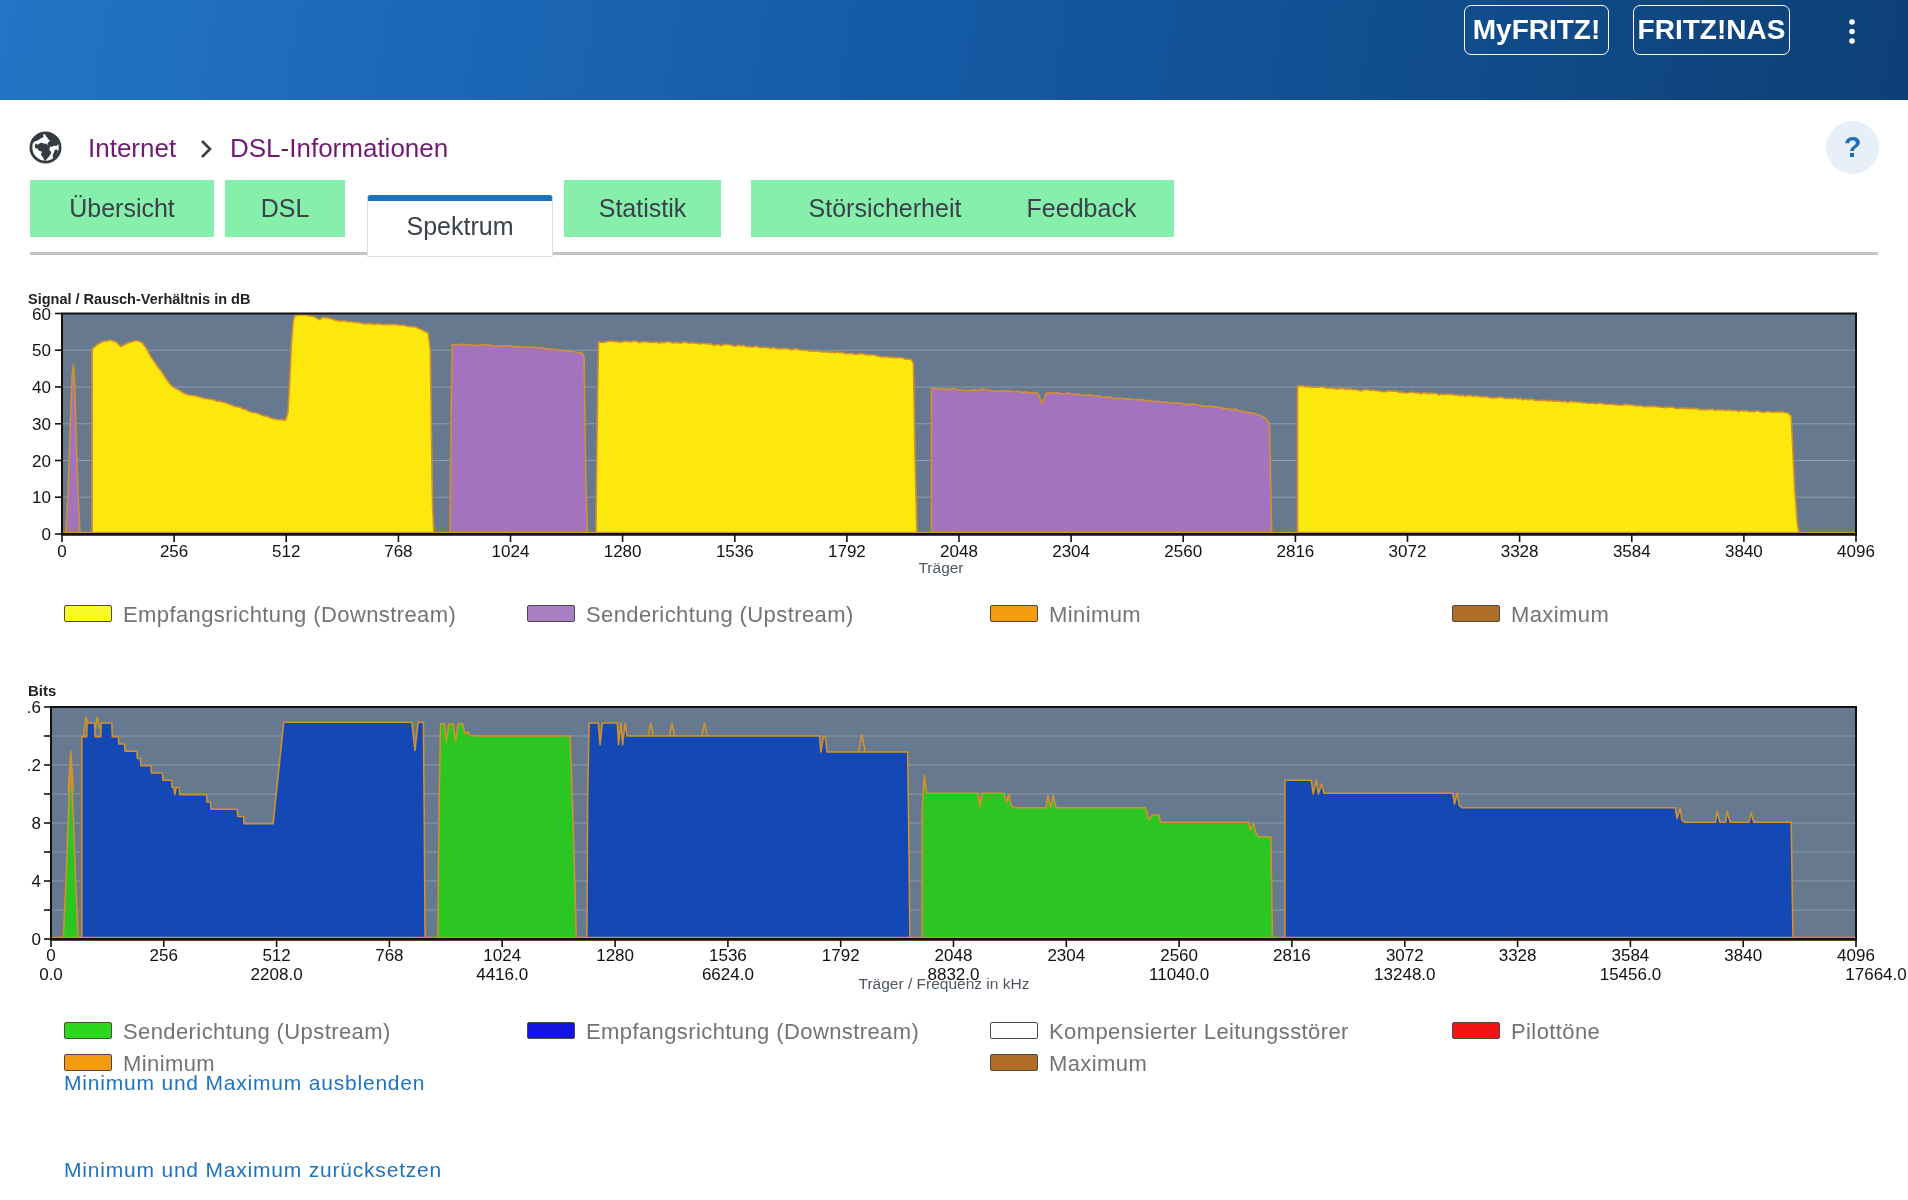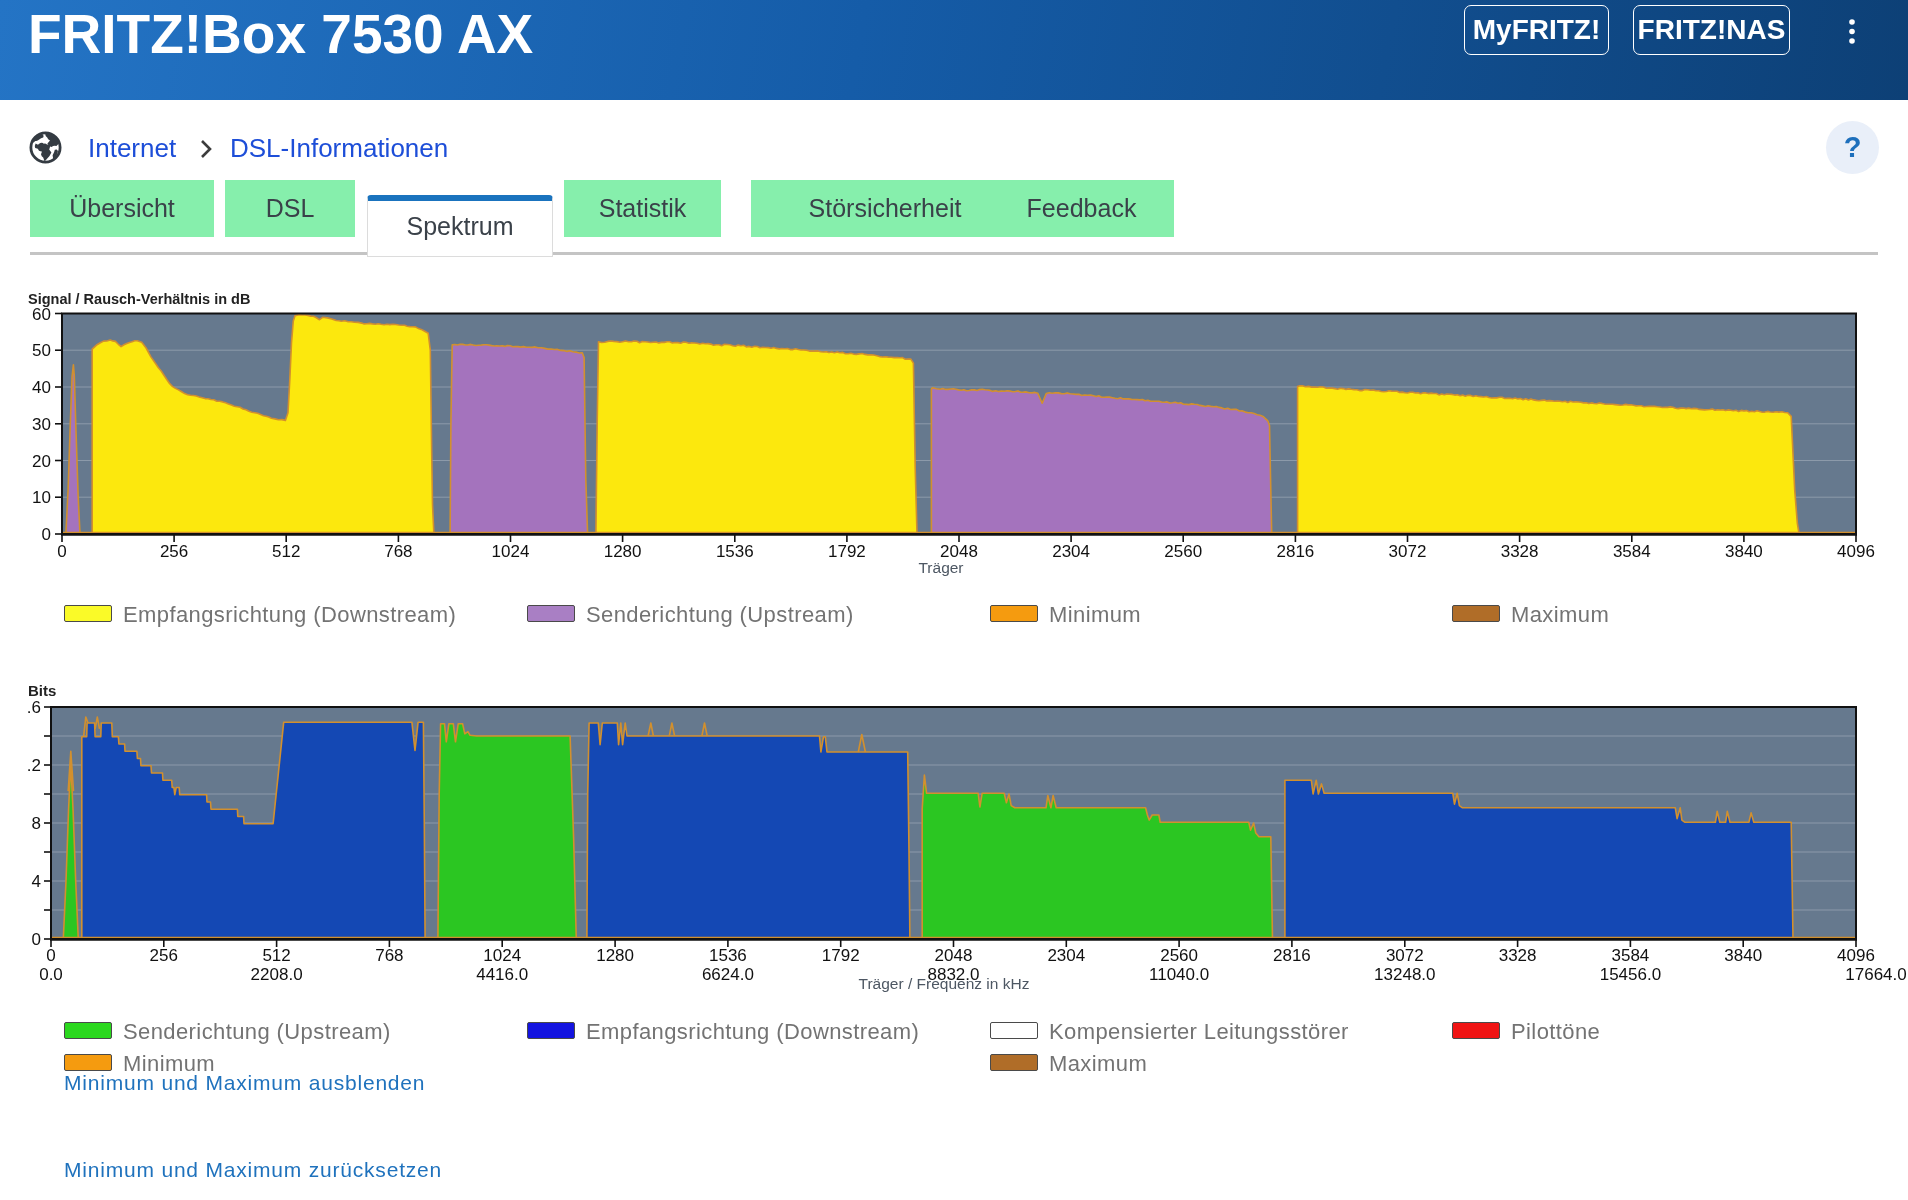--- a/index.html
+++ b/index.html
@@ -1,32 +1,31 @@
 <!DOCTYPE html>
 <html><head><meta charset="utf-8">
 <style>
 *{margin:0;padding:0;box-sizing:border-box}
 html,body{width:1908px;height:1200px;background:#fff;font-family:"Liberation Sans",sans-serif;overflow:hidden;position:relative}
 #hdr{position:absolute;left:0;top:0;width:100%;height:100px;background:linear-gradient(100deg,#2474c5 0%,#155ca8 45%,#0d4076 100%)}
 #hdr h1{position:absolute;left:28px;top:2px;color:#fff;font-size:55px;font-weight:bold;letter-spacing:0px}
 .hbtn{position:absolute;top:5px;height:50px;border:1.5px solid #fff;border-radius:7px;color:#fff;font-size:28px;font-weight:bold;display:flex;align-items:center;justify-content:center}
 #kebab{position:absolute;left:1846px;top:16px}
-.bct{position:absolute;top:133px;font-size:26px;color:#1d4ed8}
+.bct{position:absolute;top:133px;font-size:26px;color:#701a75}
 #help{position:absolute;left:1826px;top:121px;width:53px;height:53px;border-radius:50%;background:#e9eff9;color:#1d6fbc;font-size:29px;font-weight:bold;text-align:center;line-height:52px}
 .tab{position:absolute;top:180px;height:57px;background:#86efac;color:#3a4149;font-size:25px;display:flex;align-items:center;justify-content:center;z-index:2}
 .tab.active{background:#fff;top:195px;height:62px;border-top:6px solid #1a73be;border-left:1px solid #dcdcdc;border-right:1px solid #dcdcdc;border-bottom:1px solid #dcdcdc;border-radius:4px 4px 0 0;padding-bottom:4px;z-index:5}
 #tabline{position:absolute;left:30px;top:252px;width:1848px;height:3px;background:#c4c4c4;z-index:4}
 svg{position:absolute;left:0;top:0}
 .sw{position:absolute;width:48px;height:17px;border:1px solid #4a4a4a;border-radius:2px}
 .lt{position:absolute;font-size:22px;letter-spacing:0.4px;color:#737373}
 .lnk{position:absolute;left:64px;font-size:21px;letter-spacing:0.8px;color:#1f72bd}
 </style></head>
 <body>
 <div id="hdr">
- <h1>FRITZ!Box 7530 AX</h1>
  <div class="hbtn" style="left:1464px;width:145px">MyFRITZ!</div>
  <div class="hbtn" style="left:1633px;width:157px">FRITZ!NAS</div>
  <svg id="kebab" width="12" height="50">
       <circle cx="6" cy="6" r="2.8" fill="#fff"></circle>
       <circle cx="6" cy="15.5" r="2.8" fill="#fff"></circle>
       <circle cx="6" cy="25" r="2.8" fill="#fff"></circle>
     </svg>
 </div>
 <svg style="position:absolute;left:29px;top:131px" width="33" height="33" viewBox="0 0 33 33">
   <circle cx="16.5" cy="16.5" r="14.6" fill="none" stroke="#343b42" stroke-width="2.8"></circle>
@@ -35,21 +34,21 @@
   <path d="M11.4 12.0 Q13.6 11.2 14.8 12.8 Q16.6 12.2 18.0 13.6 Q19.8 13.2 21.4 14.8 L20.2 18.6 L22.4 21.4 Q20.8 25.4 17.6 28.2 L15.6 30.4 L14.2 26.4 Q12.4 25.6 12.0 23.2 L13.0 20.4 Q9.6 20.8 8.8 17.8 L6.2 17.0 Q5.4 14.6 6.6 12.6 L9.0 13.8 Q10.0 12.4 11.4 12.0 Z" fill="#343b42"></path>
   <path d="M27.8 18.4 Q29.6 19.6 28.6 22.4 Q27.2 26.0 24.2 28.0 L23.6 24.2 Q25.4 21.4 25.8 18.8 Z" fill="#343b42"></path>
  </svg>
  <div class="bct" style="left:88px">Internet</div>
  <svg style="position:absolute;left:198px;top:139px" width="16" height="20">
     <path d="M4 2 L12 10 L4 18" fill="none" stroke="#3c3c3c" stroke-width="2.6"></path>
   </svg>
  <div class="bct" style="left:230px">DSL-Informationen</div>
  <div id="help">?</div>
 <div class="tab" style="left:30px;width:184px">Übersicht</div>
-<div class="tab" style="left:225px;width:130px">DSL</div>
+<div class="tab" style="left:225px;width:120px">DSL</div>
 <div class="tab active" style="left:367px;width:186px">Spektrum</div>
 <div class="tab" style="left:564px;width:157px">Statistik</div>
 <div class="tab" style="left:751px;width:268px">Störsicherheit</div>
 <div class="tab" style="left:989px;width:185px">Feedback</div>
 <div id="tabline"></div>
 <svg width="1908" height="1200" font-family="&quot;Liberation Sans&quot;,sans-serif">
 <rect x="62" y="313.5" width="1794" height="220.5" fill="#66798e"></rect>
 <line x1="62" y1="497.2" x2="1856" y2="497.2" stroke="rgba(255,255,255,0.25)" stroke-width="1"></line>
 <line x1="62" y1="460.5" x2="1856" y2="460.5" stroke="rgba(255,255,255,0.25)" stroke-width="1"></line>
 <line x1="62" y1="423.8" x2="1856" y2="423.8" stroke="rgba(255,255,255,0.25)" stroke-width="1"></line>

